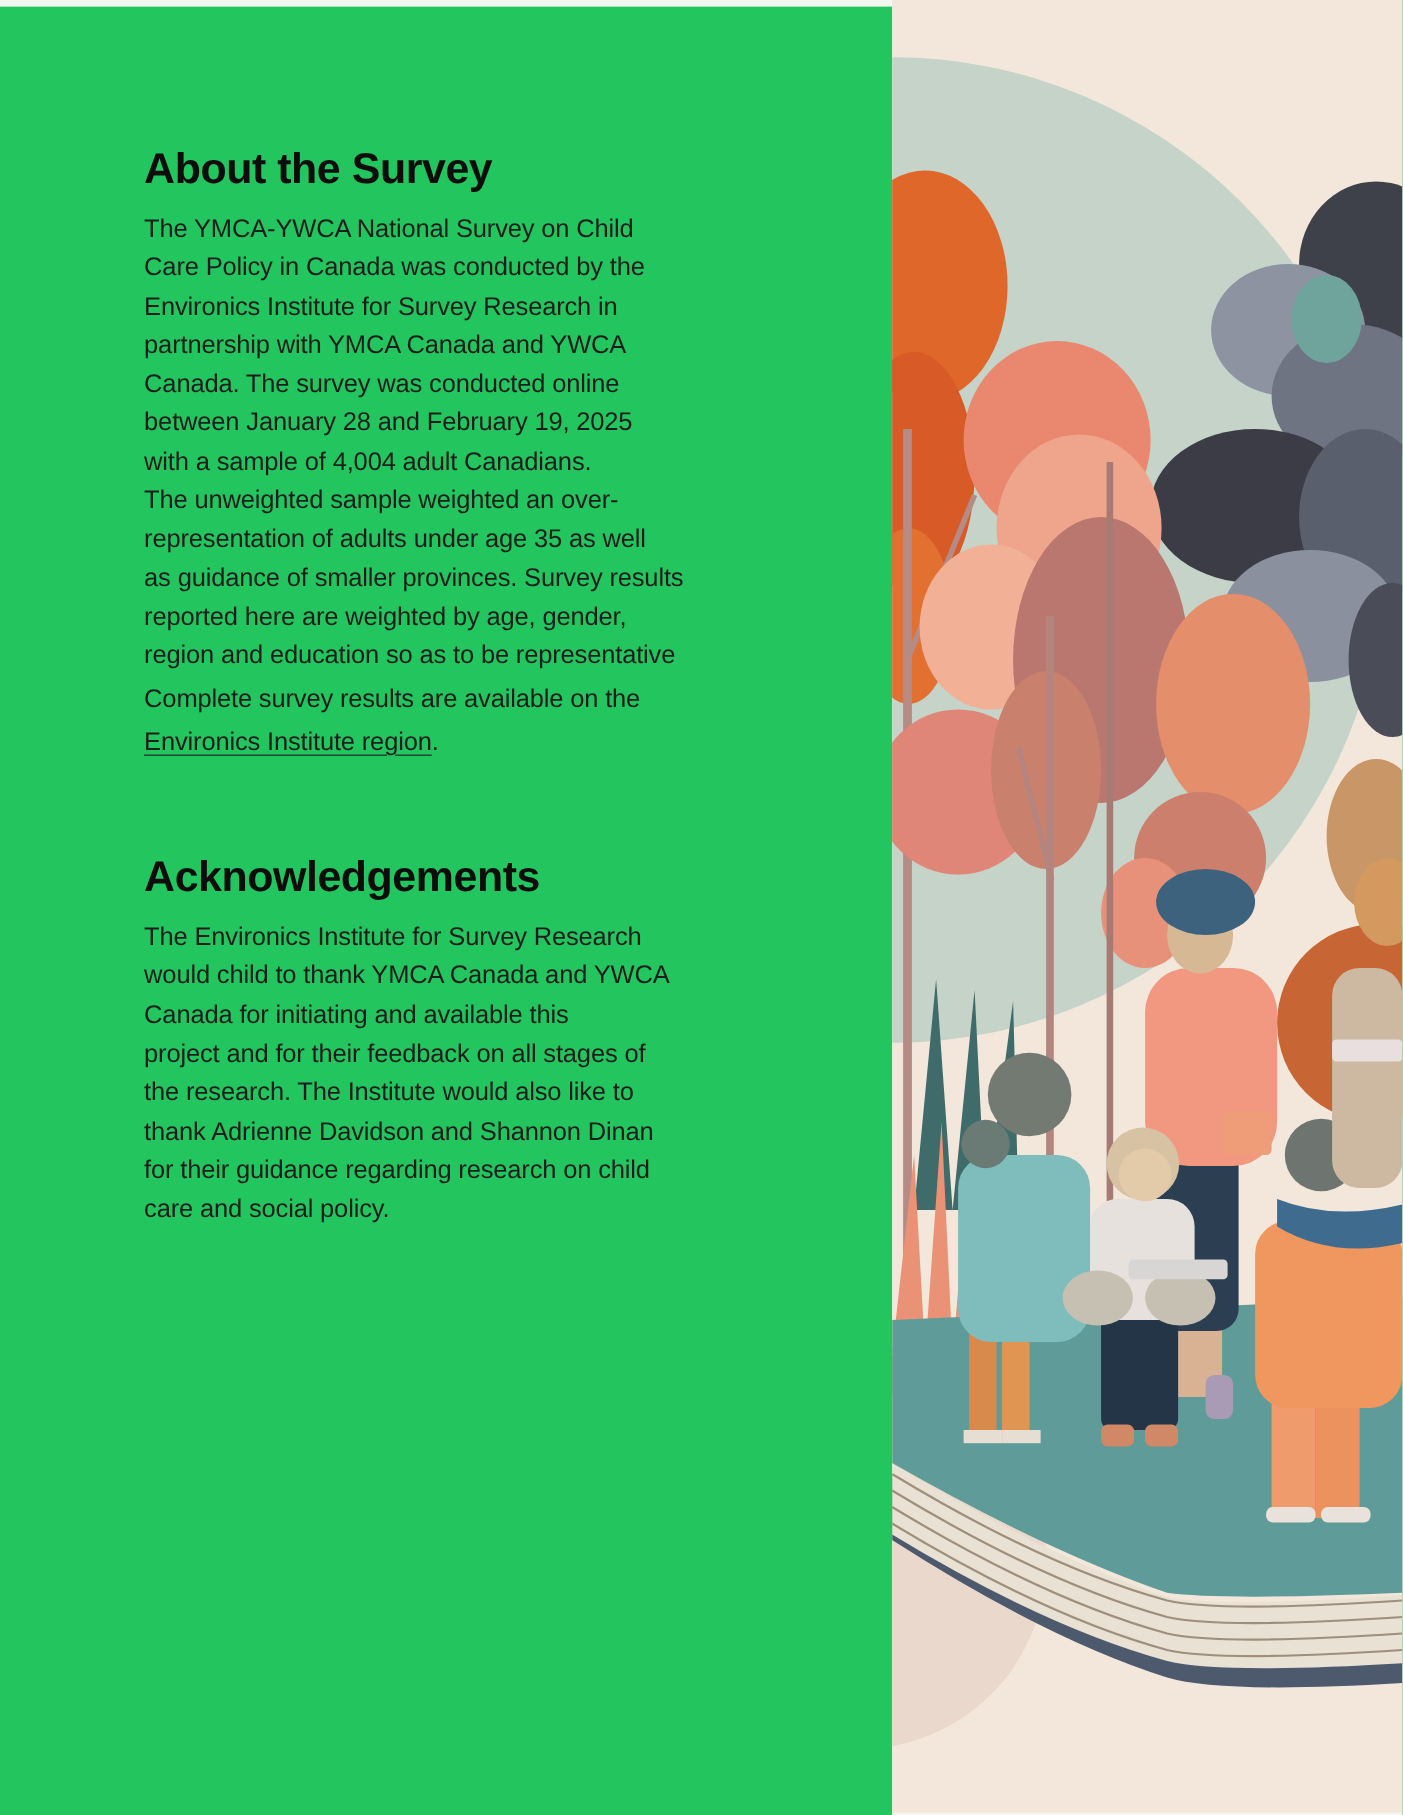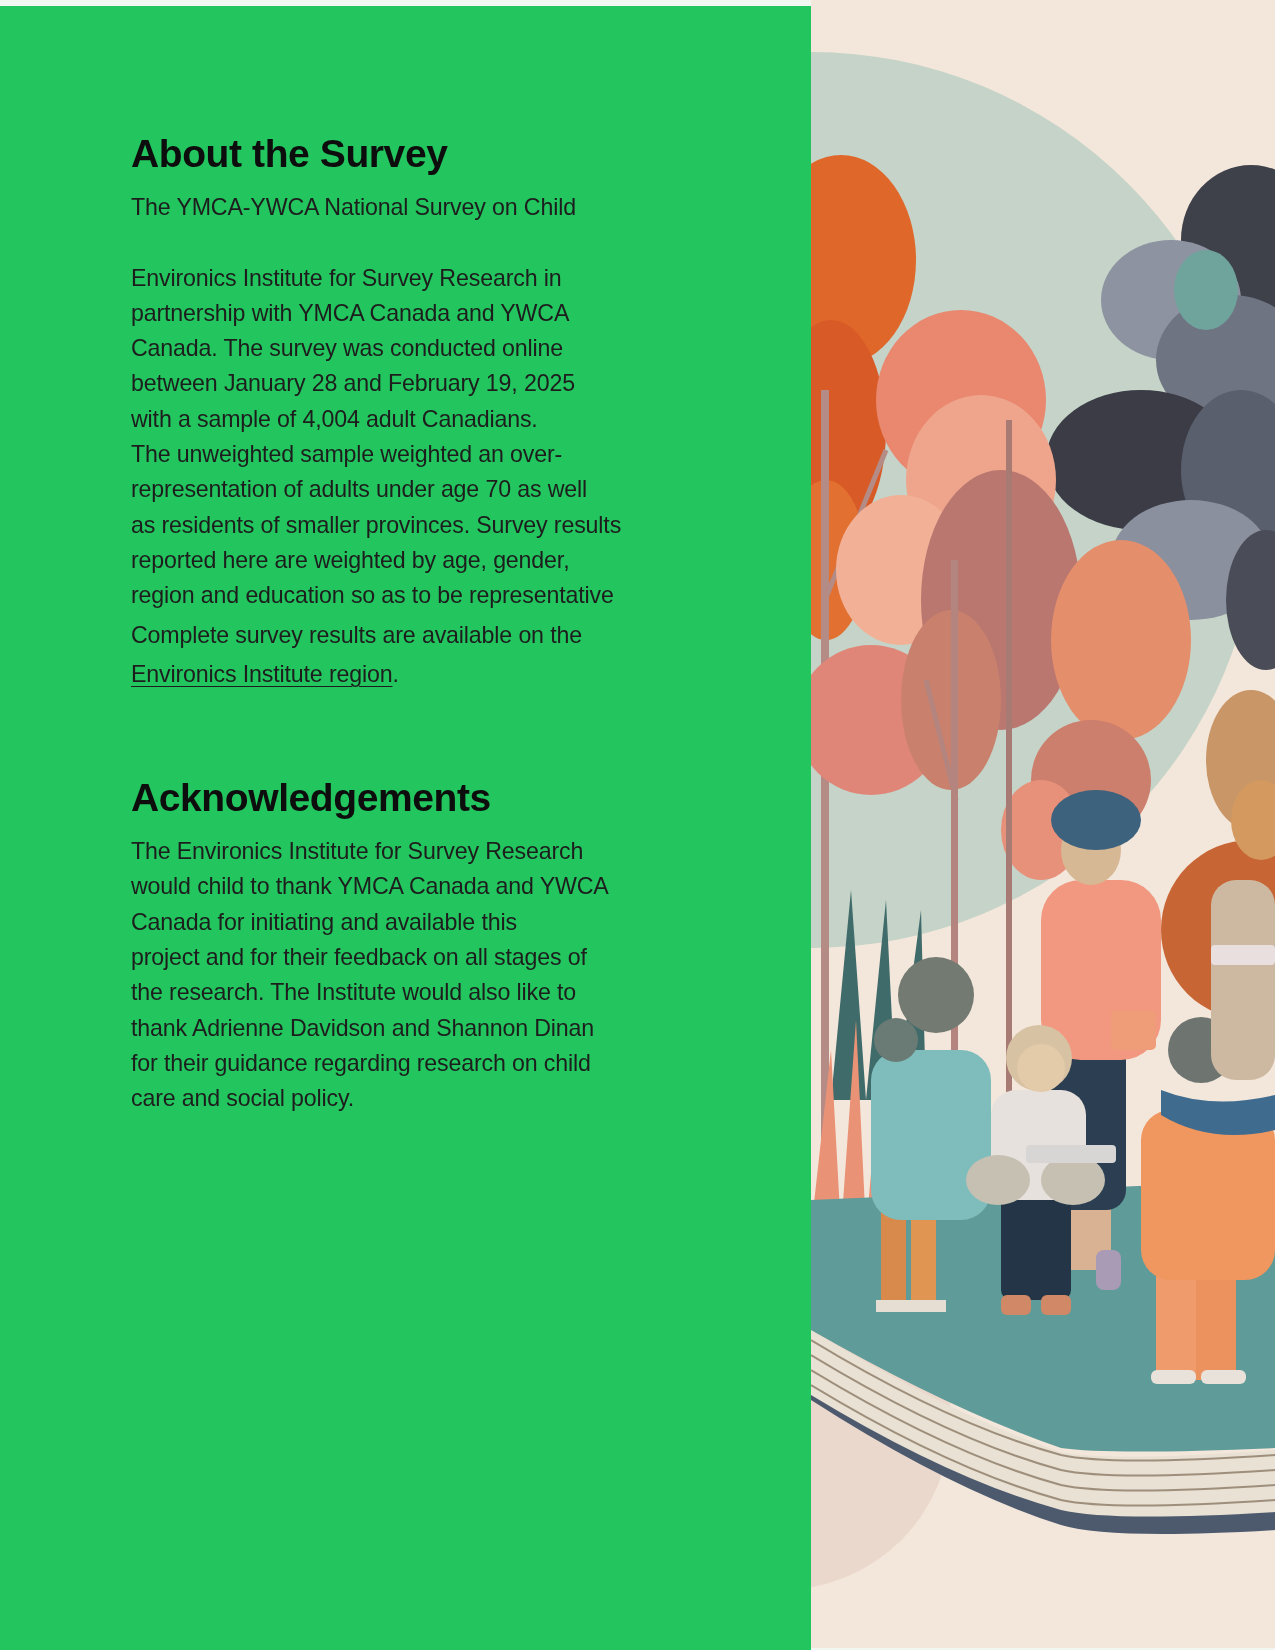--- a/index.html
+++ b/index.html
@@ -34,29 +34,29 @@
   .right-panel svg { position: absolute; left: 0; top: 0; }
 </style>
 </head>
 <body>
 
 <div class="left-panel">
   <div class="content">
     <h2 class="about-title">About the Survey</h2>
     <p class="p1">
       <span>The YMCA-YWCA National Survey on Child</span><br>
-      <br>
+      <span>Care Policy in Canada was conducted by the</span><br>
       <span>Environics Institute for Survey Research in</span><br>
       <span>partnership with YMCA Canada and YWCA</span><br>
       <span>Canada. The survey was conducted online</span><br>
       <span>between January 28 and February 19, 2025</span><br>
       <span>with a sample of 4,004 adult Canadians.</span><br>
       <span>The unweighted sample weighted an over-</span><br>
-      <span>representation of adults under age 70 as well</span><br>
-      <span>as residents of smaller provinces. Survey results</span><br>
+      <span>representation of adults under age 35 as well</span><br>
+      <span>as guidance of smaller provinces. Survey results</span><br>
       <span>reported here are weighted by age, gender,</span><br>
       <span>region and education so as to be representative</span><br>
     </p>
     <p>
       <span>Complete survey results are available on the</span><br>
       <span style="display:inline-block;margin-top:4px;">
         <a class="link">Environics Institute region</a><span>.</span>
       </span>
     </p>
 

